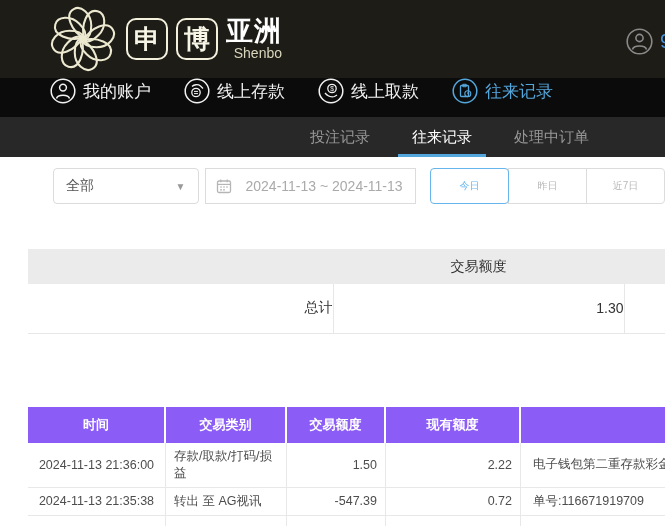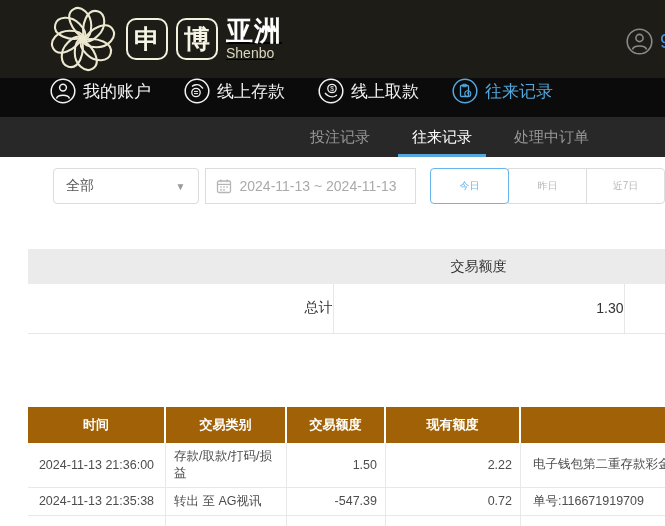--- a/index.html
+++ b/index.html
@@ -7,23 +7,23 @@
               font-family:"Liberation Sans","DejaVu Sans",sans-serif; }
   .viewport { position:relative; width:665px; height:526px; overflow:hidden; background:#fff; }
 
   
   .topbar { height:78px; background:#1d1c17; display:flex; align-items:center; position:relative; }
   .logo { display:flex; align-items:center; margin-left:50px; }
   .flower { width:66px; height:66px; }
   .brand-boxes { display:flex; gap:8px; margin-left:10px; }
   .brand-box { width:42px; height:42px; border:2px solid #f3f1dd; border-radius:10px; color:#f6f4e4;
                font-size:26px; font-weight:bold; display:flex; align-items:center; justify-content:center; }
-  .brand-text { margin-left:8px; line-height:1.05;text-decoration:underline; }
+  .brand-text { margin-left:8px; line-height:1.05; }
   .brand-region { color:#ffffff; font-size:27px; font-weight:bold; letter-spacing:1px; }
-  .brand-sub { color:#d9d6bd; font-size:14px; }
+  .brand-sub { color:#d9d6bd; font-size:14px;text-align:right; }
   .user-area { position:absolute; right:-6px; top:28px; display:flex; align-items:center; gap:7px; }
   .username { color:#4a90d9; font-size:20px; }
 
   
   .mainnav { height:39px; background:#0b0b0b; display:flex; align-items:flex-start; padding-left:50px; }
   .nav-item { display:flex; align-items:center; gap:7px; color:#f2f2f2; font-size:17px;
               margin-right:33px; position:relative; cursor:pointer; white-space:nowrap; }
   .nav-item.active { color:#54a7dc; }
   .nav-item .nicon { width:26px; height:26px; display:block; }
   .badge-dot { position:absolute; top:-4px; right:-12px; width:7px; height:7px; border-radius:50%; }
@@ -36,21 +36,21 @@
   .tab.active { color:#ffffff; }
   .tab.active::after { content:""; position:absolute; left:0; right:0; bottom:0; height:3px; background:#54a7dc; }
 
   
   .filter-row { display:flex; align-items:center; margin:11px 0 15px 28px; height:36px;padding-left:25px; }
   .select-box { width:154px; height:36px; border:1px solid #dcdcdc; border-radius:4px; display:flex;
                 align-items:center; justify-content:space-between; padding:0 12px; color:#555; font-size:14px;
                 background:#fff; cursor:pointer; }
   .caret { color:#999; font-size:10px; }
   .date-box { width:225px; height:36px; border:1px solid #dcdcdc; border-radius:0; display:flex;
-              align-items:center; gap:8px; padding:0 10px; margin-left:6px; color:#aaa; font-size:14px;
+              align-items:center; gap:14px; padding:0 10px; margin-left:6px; color:#aaa; font-size:14px;
               background:#fff; cursor:pointer; white-space:nowrap; }
   .cal-icon { width:16px; height:16px; display:block; }
   .quick-group { display:flex; margin-left:14px; }
   .qbtn { width:79px; height:36px; background:#fff; border:1px solid #dcdcdc; color:#b9b9b9; font-size:10px;
           display:flex; align-items:center; justify-content:center; cursor:pointer; margin-left:-1px; }
   .qbtn:first-child { margin-left:0; border-radius:4px 0 0 4px; }
   .qbtn:last-child { border-radius:0 4px 4px 0; }
   .qbtn.active { border:1px solid #66b5ec; color:#66b5ec; position:relative; z-index:2; border-radius:4px; }
 
   
@@ -59,21 +59,21 @@
   .summary-table thead td { background:#ebebeb; height:35px; text-align:center; color:#333; }
   .summary-table tbody td { height:49px; text-align:right; color:#333;
                             border-bottom:1px solid #e7e7e7; border-right:1px solid #e7e7e7; }
   .summary-table tbody td:last-child { border-right:none; }
 
   
   .records-table { margin:73px 0 0 28px; width:830px; border-collapse:separate; border-spacing:0;
                    table-layout:fixed; font-size:12.5px; }
   .records-table col.r1{width:138px;} .records-table col.r2{width:121px;} .records-table col.r3{width:99px;}
   .records-table col.r4{width:135px;} 
-  .records-table thead td { background:#a16207; color:#ffffff; font-weight:bold; font-size:13px; height:36px;
+  .records-table thead td { background:#8b5cf6; color:#ffffff; font-weight:bold; font-size:13px; height:36px;
                             text-align:center; border-right:2px solid #fff; }
   .records-table thead td:last-child { border-right:none; }
   .records-table tbody td { color:#4d4d4d; border-bottom:1px solid #e8e8e8; border-right:1px solid #e8e8e8;
                             vertical-align:middle; padding:5px 8px; background:#fff; }
   .records-table tbody td:last-child { border-right:none; }
   .cell-time { text-align:center; white-space:nowrap; padding:5px 2px !important; }
   .cell-type { text-align:left; }
   .cell-num { text-align:right; white-space:nowrap; }
   .cell-remark { text-align:left; white-space:nowrap; padding-left:12px !important; }
   .stub-row td { height:18px; }

